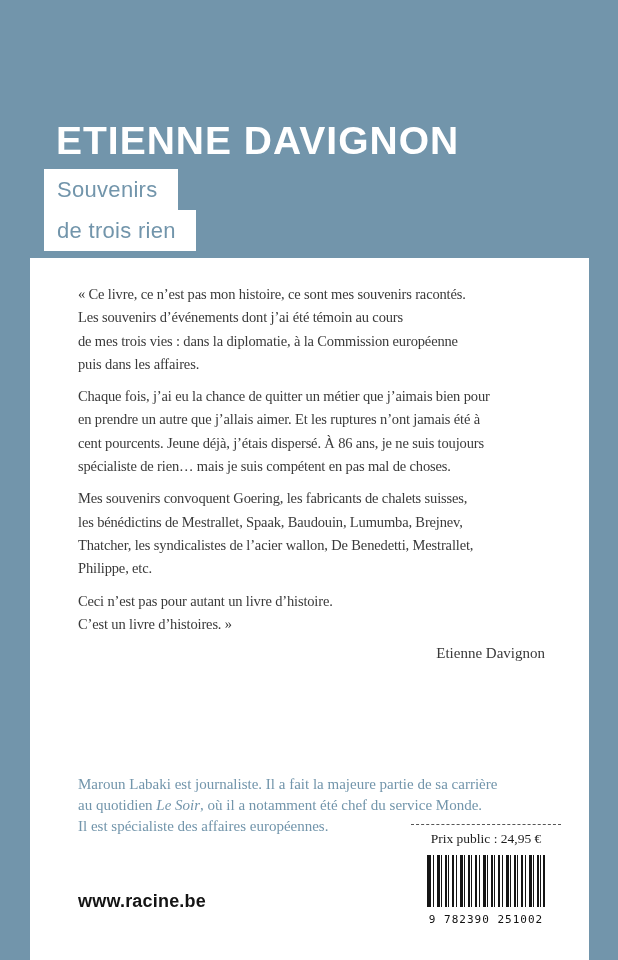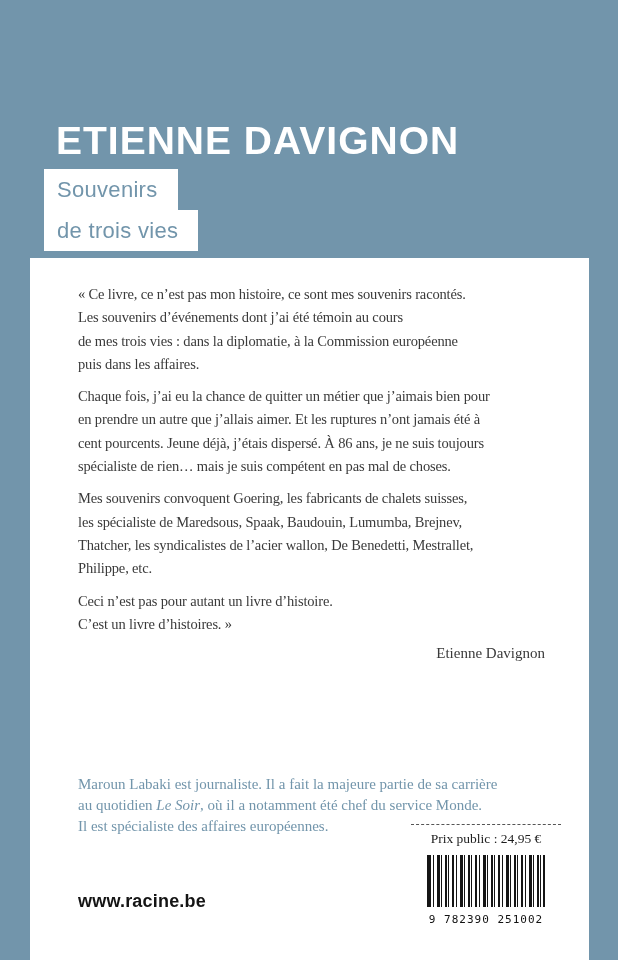--- a/index.html
+++ b/index.html
@@ -105,35 +105,35 @@
 <body>
 
 <div class="cover">
 
   <h1 class="author">ETIENNE DAVIGNON</h1>
 
   <div class="sub s1">
     <span>Souvenirs</span>
   </div>
   <div class="sub s2">
-    <span>de trois vies</span>
+    <span>de trois rien</span>
   </div>
 
   <div class="panel">
 
     <p class="body">« Ce livre, ce n’est pas mon histoire, ce sont mes souvenirs racontés.
 Les souvenirs d’événements dont j’ai été témoin au cours
 de mes trois vies : dans la diplomatie, à la Commission européenne
 puis dans les affaires.</p>
     <p class="body">Chaque fois, j’ai eu la chance de quitter un métier que j’aimais bien pour
 en prendre un autre que j’allais aimer. Et les ruptures n’ont jamais été à
 cent pourcents. Jeune déjà, j’étais dispersé. À 86 ans, je ne suis toujours
 spécialiste de rien… mais je suis compétent en pas mal de choses.</p>
     <p class="body">Mes souvenirs convoquent Goering, les fabricants de chalets suisses,
-les spécialiste de Maredsous, Spaak, Baudouin, Lumumba, Brejnev,
+les bénédictins de Mestrallet, Spaak, Baudouin, Lumumba, Brejnev,
 Thatcher, les syndicalistes de l’acier wallon, De Benedetti, Mestrallet,
 Philippe, etc.</p>
     <p class="body">Ceci n’est pas pour autant un livre d’histoire.
 C’est un livre d’histoires. »</p>
 
     <p class="signature">Etienne Davignon</p>
 
     <p class="bio"><span>Maroun Labaki est journaliste. Il a fait la majeure partie de sa carrière</span><br><span>au quotidien </span><em>Le Soir</em><span>, où il a notamment été chef du service Monde.</span><br><span>Il est spécialiste des affaires européennes.</span></p>
 
     <div class="pricebox">

